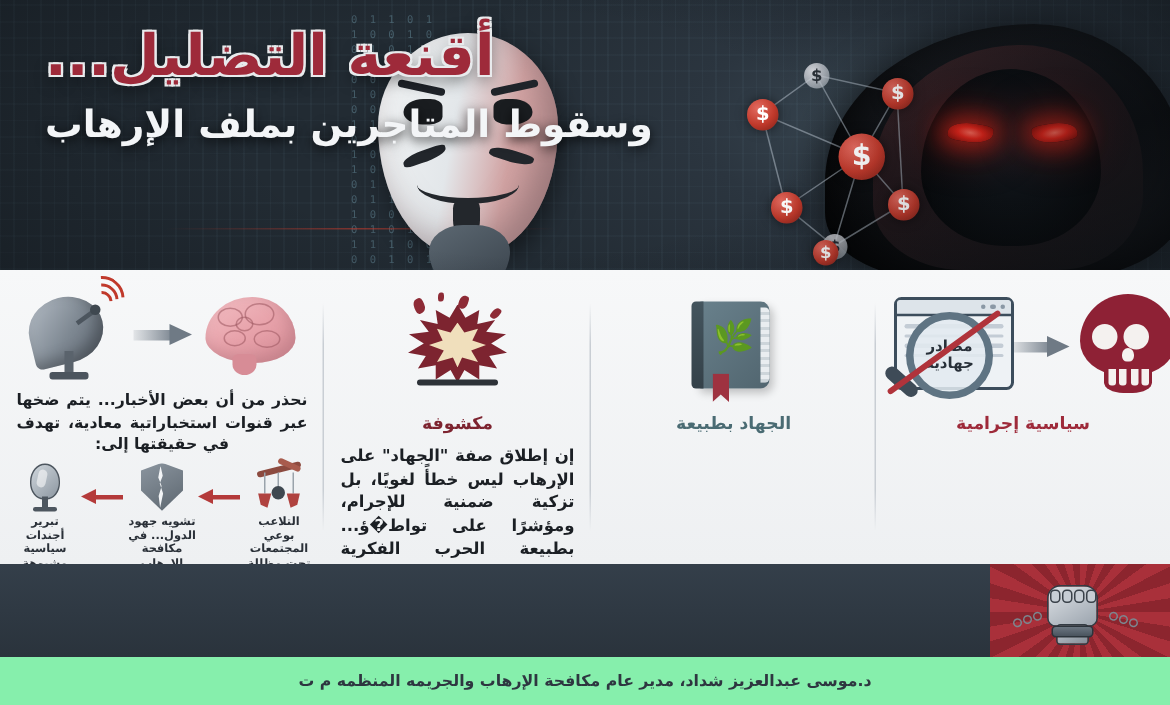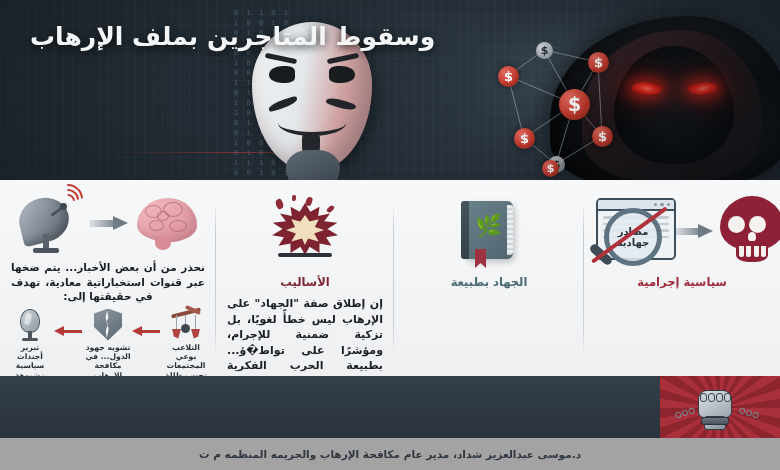--- a/index.html
+++ b/index.html
@@ -399,21 +399,21 @@
   .ch-l { left:-18px; transform:rotate(-18deg); }
   .ch-r { right:-20px; transform:rotate(18deg); }
 
   .ban-text {
     flex:1; text-align:center; color:#f2f5f7; font-weight:bold;
     font-size:13.5px; line-height:20px; padding:0 14px 0 10px;
   }
 
   .credit {
     position:absolute; left:0; top:438px; width:780px; height:32px;
-    background:#a3a3a3; display:flex; align-items:center; justify-content:center;
+    background:#86efac; display:flex; align-items:center; justify-content:center;
   }
   .credit span {
     color:#2e3640; font-weight:bold; font-size:10.5px;
   }
   .tiny-wave {
     position:absolute; left:0; top:376px; width:780px; height:3px;
     background:linear-gradient(90deg,#9c2b36,#c0392b,#9c2b36);
   }
 </style>
 </head>
@@ -478,20 +478,22 @@
     <div class="mask-stache l"></div>
     <div class="mask-stache r"></div>
     <div class="mask-smile"></div>
     <div class="mask-goatee"></div>
     <div class="mask-hand"></div>
   </div>
 
   <div class="hdr-vign"></div>
 
   <div style="position:absolute;right:300px;top:14px;width:450px;text-align:left;">
+    <div style="font-size:38px;font-weight:bold;color:#9e2a3a;line-height:46px;
+                text-shadow:-1.5px -1.5px 0 #e8eaec,1.5px -1.5px 0 #e8eaec,-1.5px 1.5px 0 #e8eaec,1.5px 1.5px 0 #e8eaec,0 4px 10px rgba(0,0,0,.5);">أقنعة التضليل...</div>
     <div style="font-size:25px;font-weight:bold;color:#f3f5f7;line-height:34px;margin-top:6px;
                 text-shadow:0 2px 8px rgba(0,0,0,.75);">وسقوط المتاجرين بملف الإرهاب</div>
   </div>
 </div>
 
 <div class="strip">
 
   <div class="card c1">
     <div class="icon-row">
       <div class="skull">
@@ -550,21 +552,21 @@
       <div class="boom">
         <div class="spark sp1"></div>
         <div class="spark sp2"></div>
         <div class="spark sp3"></div>
         <div class="spark sp4"></div>
         <div class="boom-star"></div>
         <div class="boom-core"></div>
         <div class="boom-base"></div>
       </div>
     </div>
-    <div class="ic-label dark">الأساليب</div>
+    <div class="ic-label dark">مكشوفة</div>
     <div class="body-txt">إن إطلاق صفة "الجهاد" على الإرهاب ليس خطأً لغويًا، بل تزكية ضمنية للإجرام، ومؤشرًا على تواط�ؤ... بطبيعة الحرب الفكرية والإعلامية.</div>
   </div>
 
   <div class="card c4">
     <div class="icon-row" style="height:70px">
       <div class="brain">
         <div class="brain-m"></div>
         <div class="gyr g1"></div>
         <div class="gyr g2"></div>
         <div class="gyr g3"></div>

